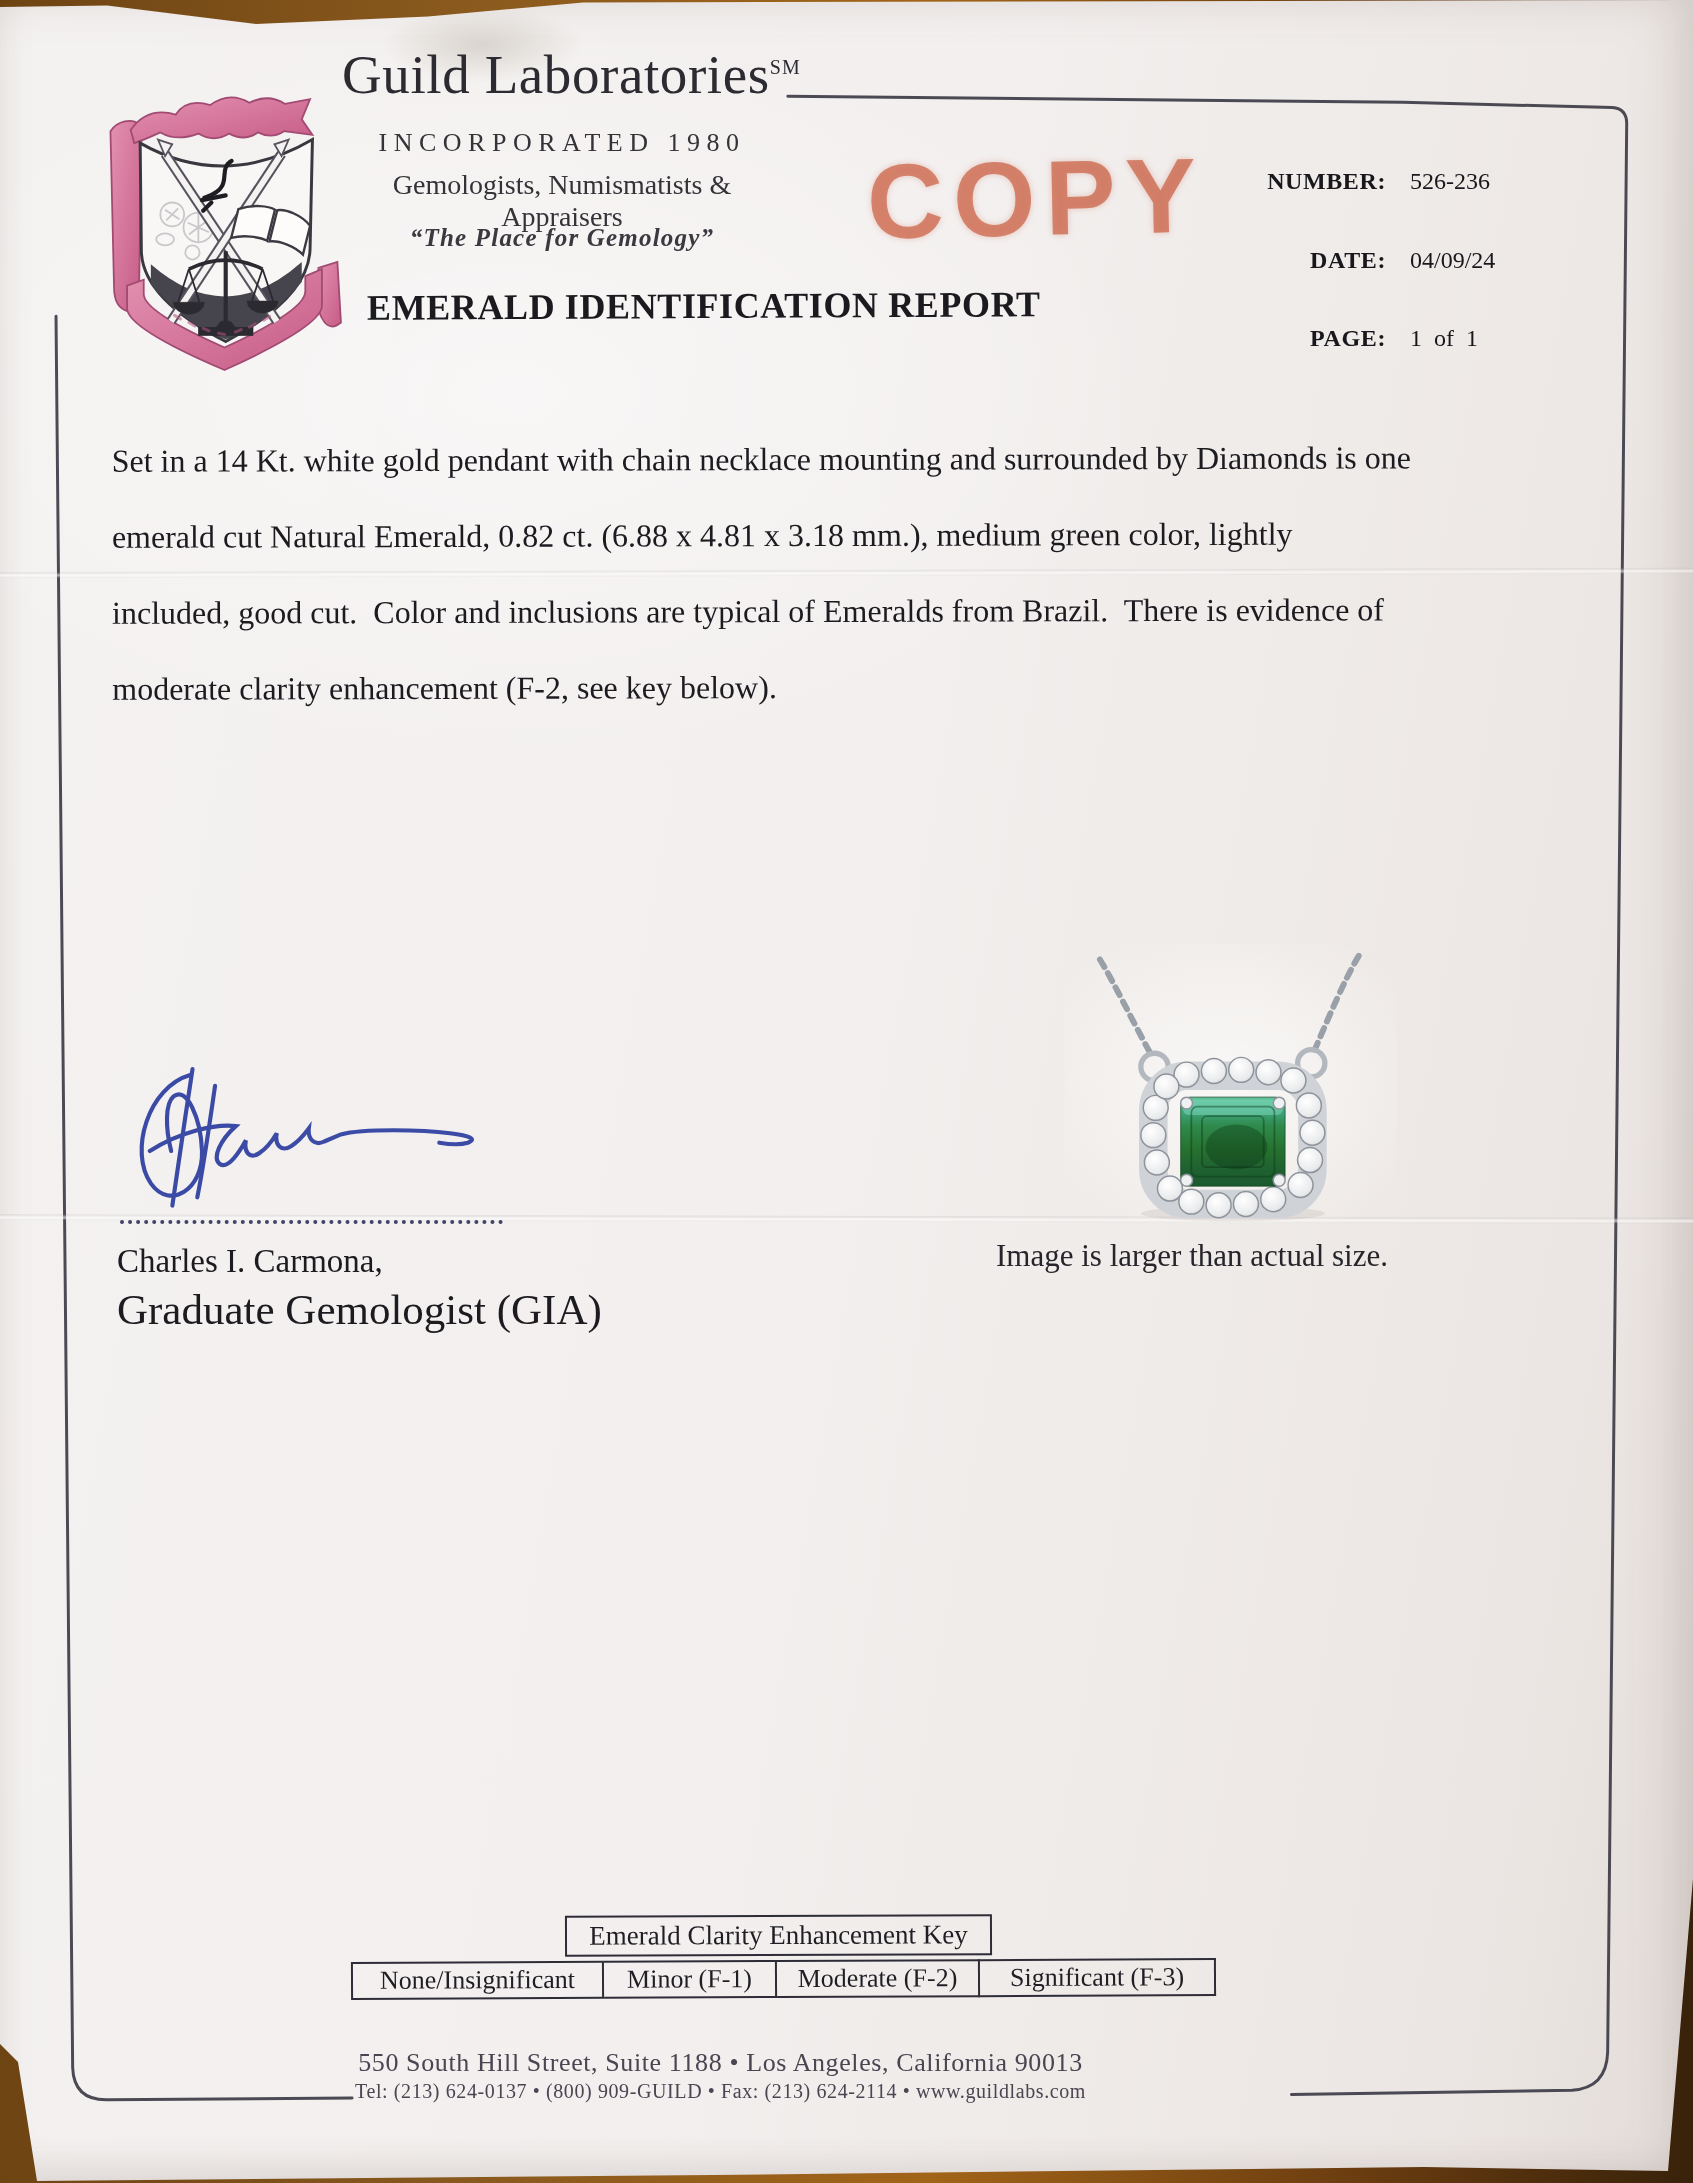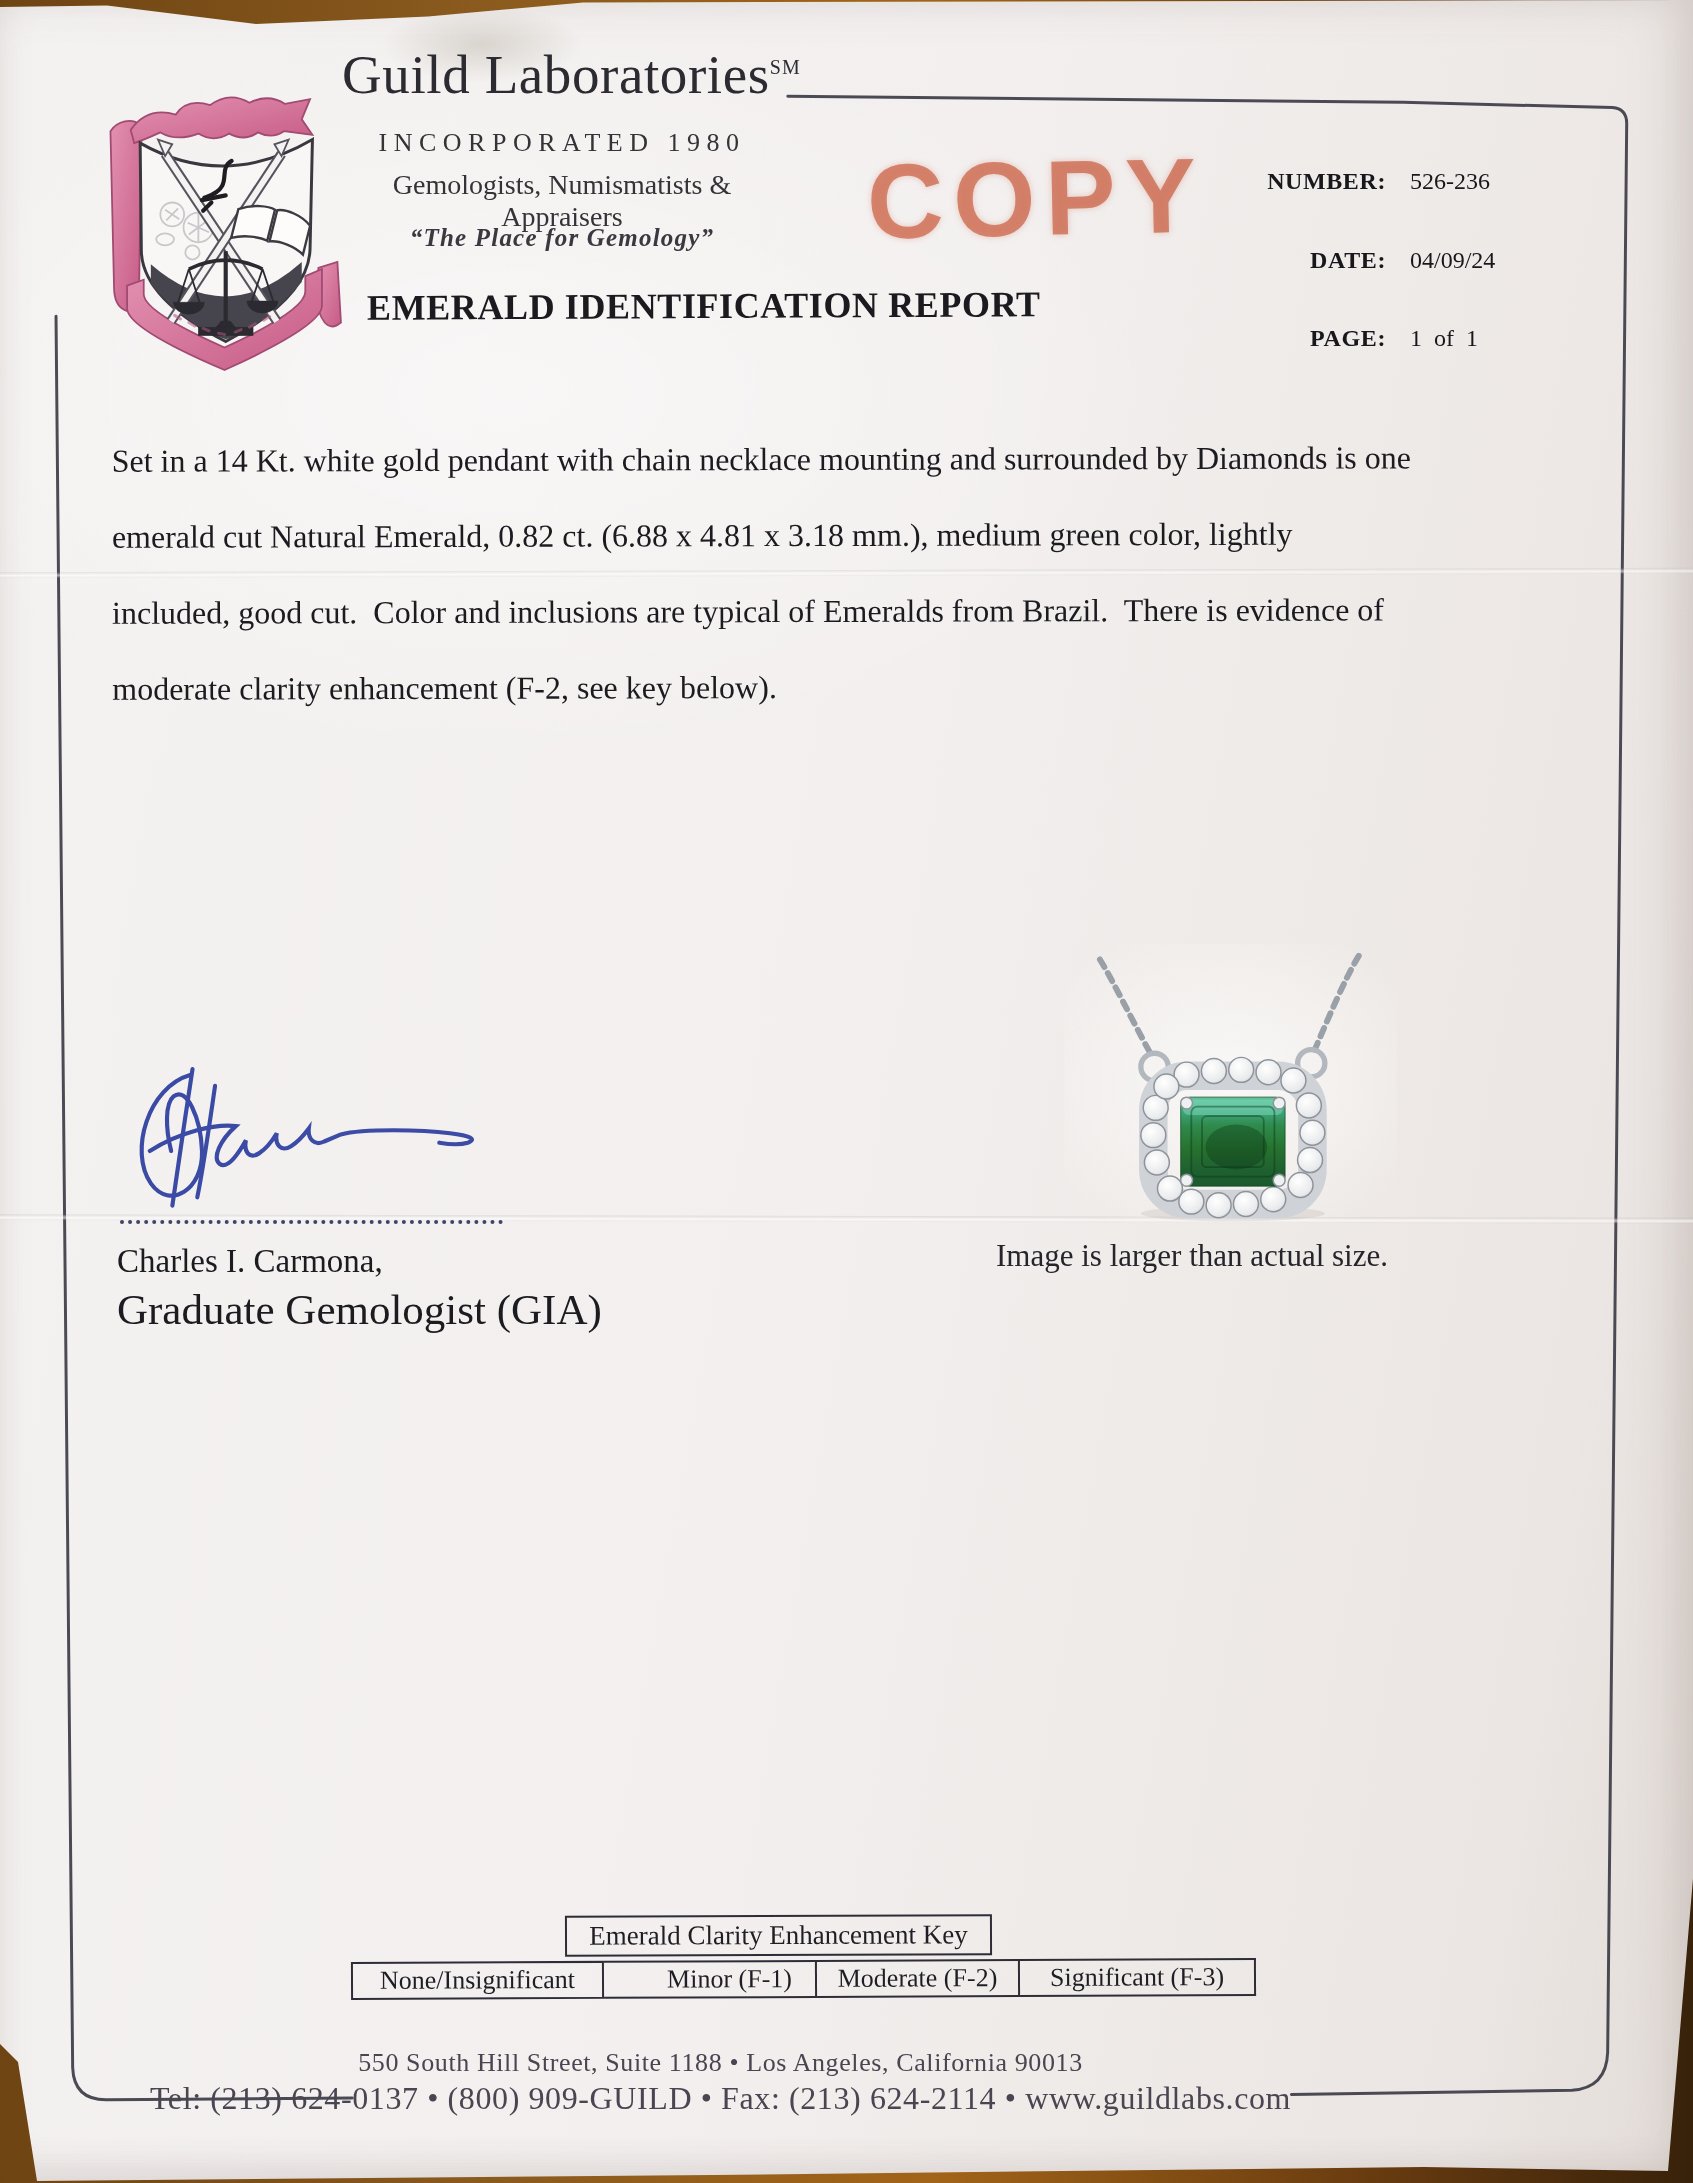--- a/index.html
+++ b/index.html
@@ -43,24 +43,24 @@
   .caption{position:absolute;left:966px;top:1238px;width:452px;text-align:center;font-size:31px;color:#26252b;}
   .dotline{position:absolute;left:120px;top:1220px;width:383px;height:0;border-bottom:4.2px dotted #3e4468;}
   .sig-name{position:absolute;left:117px;top:1243px;font-size:33px;color:#1c1b20;}
   .sig-cred{position:absolute;left:117px;top:1285px;font-size:43px;color:#1c1b20;}
   .key-title{position:absolute;left:565px;top:1915px;width:423px;height:37px;border:2.4px solid #2e2d37;
     font-size:27px;color:#1f1e24;text-align:center;line-height:37px;transform:rotate(-.2deg);}
   .key-row{position:absolute;left:351px;top:1960px;display:flex;transform:rotate(-.25deg);}
   .key-cell{height:34px;line-height:34px;text-align:center;font-size:26px;color:#1f1e24;
     border:2.4px solid #2e2d37;border-left:none;}
   .key-cell:first-child{border-left:2.4px solid #2e2d37;}
-  .kc0{width:249px;} .kc1{width:171px;padding-left:40px;} .kc2{width:201px;} .kc3{width:234px;}
+  .kc0{width:249px;} .kc1{width:171px;} .kc2{width:201px;} .kc3{width:234px;}
   .foot{position:absolute;left:59px;width:1323px;text-align:center;color:#4b4451;}
   .foot-addr{top:2048px;font-size:26px;letter-spacing:0.6px;}
-  .foot-contact{top:2080px;font-size:32px;letter-spacing:0.6px;}
+  .foot-contact{top:2080px;font-size:20px;letter-spacing:0.6px;}
 </style>
 </head>
 <body>
 
 <div class="stage">
   <div class="paper">
 
     <div class="stain"></div>
 
     <svg style="left:0;top:0" width="1694" height="2183" viewBox="0 0 2849 3672">

